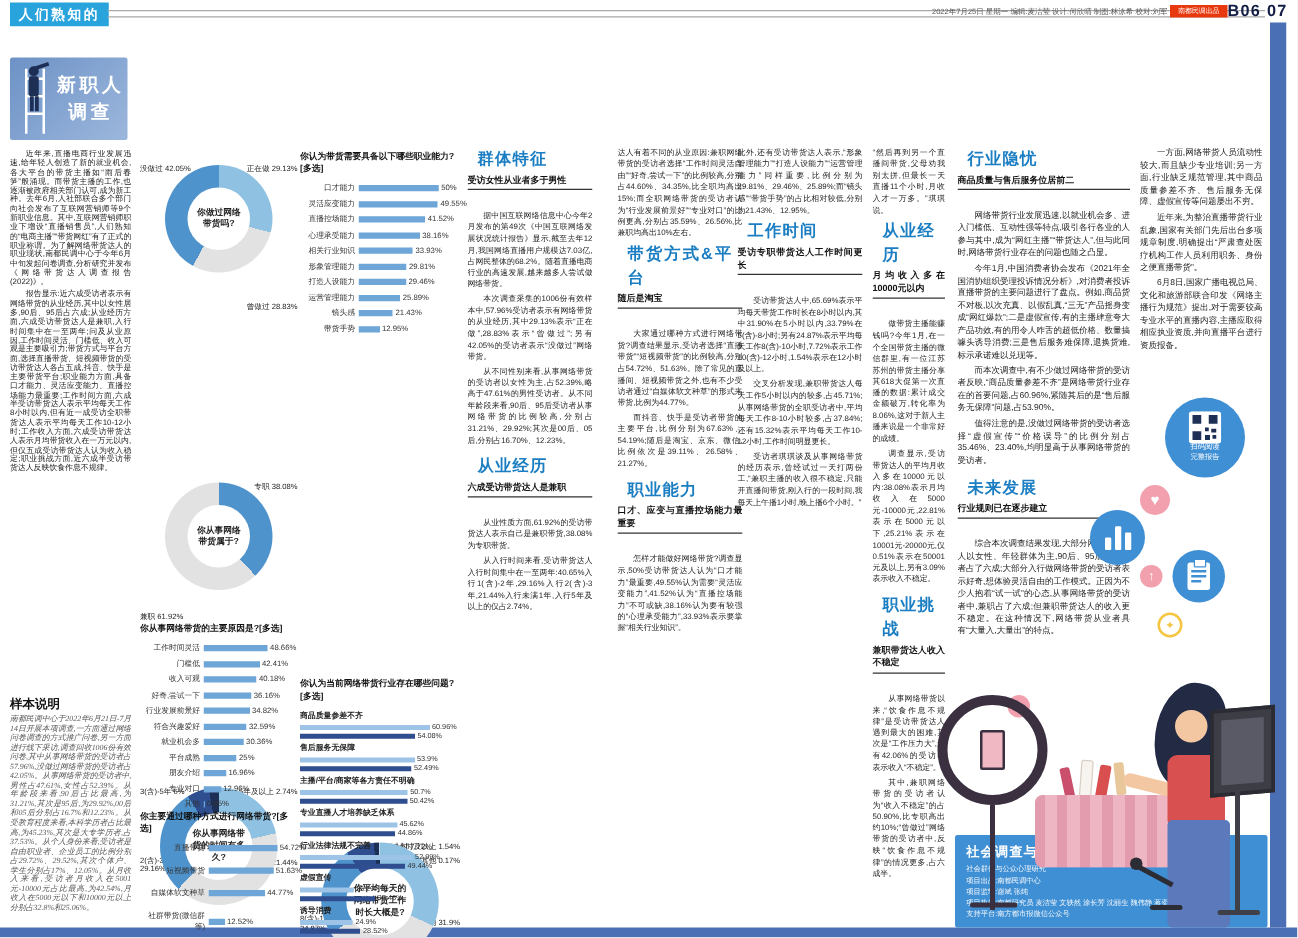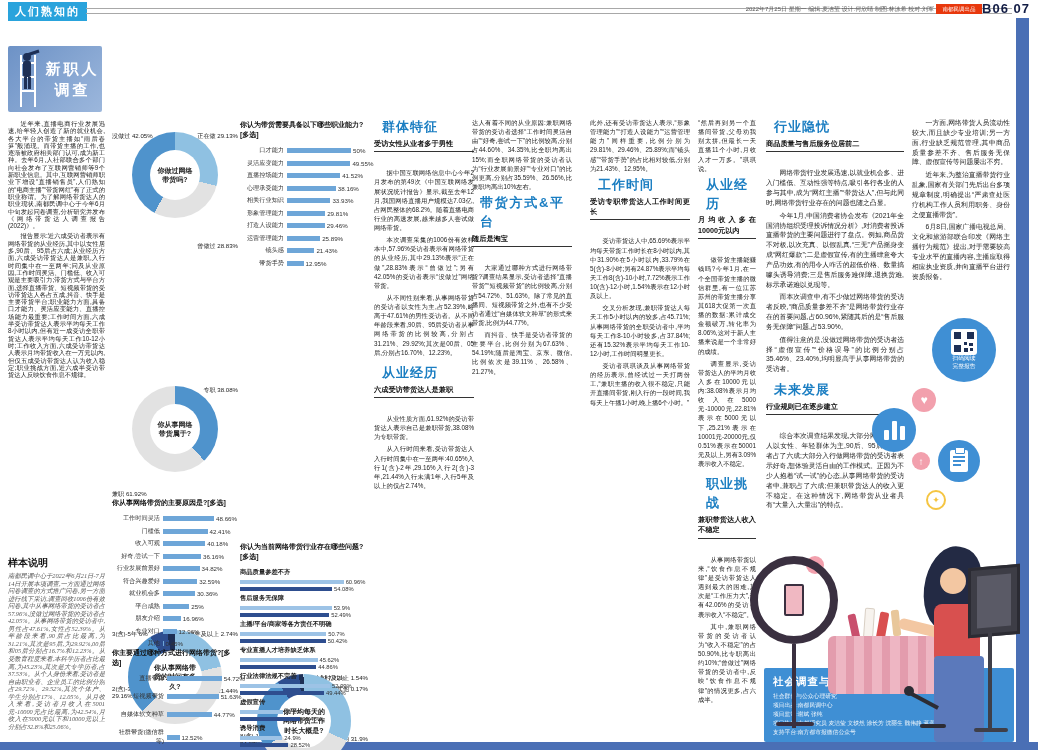--- a/index.html
+++ b/index.html
@@ -371,28 +371,35 @@
     <div class="sec">
       <h3>从业经历</h3>
       <div class="sec-sub">六成受访带货达人是兼职</div>
       <div>
           <p>从业性质方面,61.92%的受访带货达人表示自己是兼职带货,38.08%为专职带货。</p>
           <p>从入行时间来看,受访带货达人入行时间集中在一至两年:40.65%入行1(含)-2年,29.16%入行2(含)-3年,21.44%入行未满1年,入行5年及以上的仅占2.74%。</p>
         </div>
     </div>
   </div>
 
-  <div class="abs news-col" style="left:472px;top:118px;width:100px;height:622px;overflow:hidden;">
+  <div class="abs news-col" style="left:494px;top:118px;width:100px;height:622px;overflow:hidden;">
     <p style="text-indent:0;">达人有着不同的从业原因:兼职网络带货的受访者选择“工作时间灵活自由”“好奇,尝试一下”的比例较高,分别占44.60%、34.35%,比全职均高出15%;而全职网络带货的受访者认为“行业发展前景好”“专业对口”的比例更高,分别占35.59%、26.56%,比兼职均高出10%左右。</p>
     <div class="sec">
       <h3>带货方式&amp;平台</h3>
       <div class="sec-sub">随后是淘宝</div>
       <div>
           <p>大家通过哪种方式进行网络带货?调查结果显示,受访者选择“直播带货”“短视频带货”的比例较高,分别占54.72%、51.63%。除了常见的直播间、短视频带货之外,也有不少受访者通过“自媒体软文种草”的形式来带货,比例为44.77%。</p>
           <p>而抖音、快手是受访者带货的主要平台,比例分别为67.63%、54.19%;随后是淘宝、京东、微信,比例依次是39.11%、26.58%、21.27%。</p>
+        </div>
+    </div>
+    <div class="sec">
+      <h3>职业能力</h3>
+      <div class="sec-sub">口才、应变与直播控场能力最重要</div>
+      <div>
+          <p>怎样才能做好网络带货?调查显示,50%受访带货达人认为“口才能力”最重要,49.55%认为需要“灵活应变能力”,41.52%认为“直播控场能力”不可或缺,38.16%认为要有较强的“心理承受能力”,33.93%表示要掌握“相关行业知识”。</p>
         </div>
     </div>
   </div>
 
   <div class="abs news-col" style="left:590px;top:118px;width:100px;height:622px;overflow:hidden;">
     <p style="text-indent:0;">此外,还有受访带货达人表示,“形象管理能力”“打造人设能力”“运营管理能力”同样重要,比例分别为29.81%、29.46%、25.89%;而“镜头感”“带货手势”的占比相对较低,分别为21.43%、12.95%。</p>
     <div class="sec">
       <h3>工作时间</h3>
       <div class="sec-sub">受访专职带货达人工作时间更长</div>
       <div>

